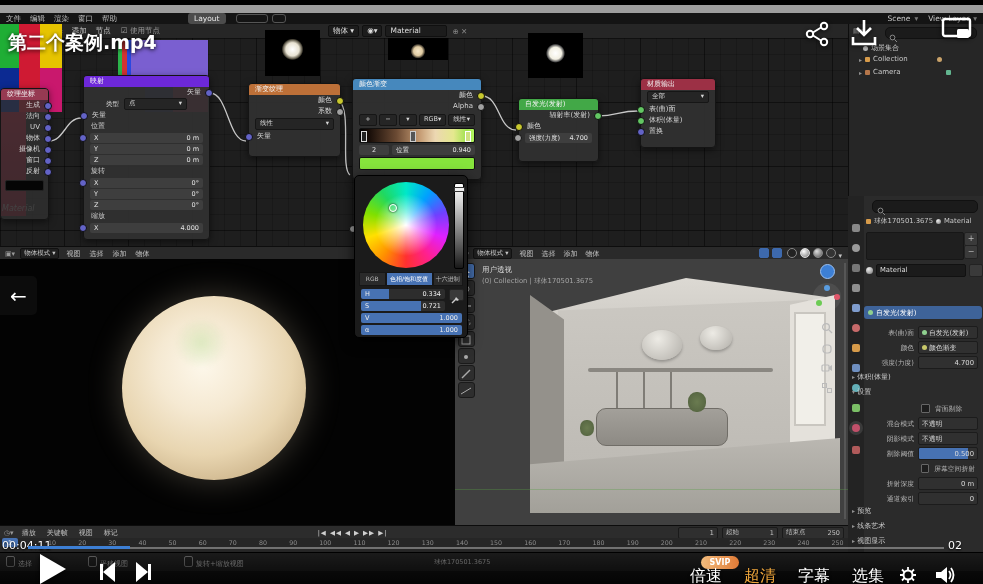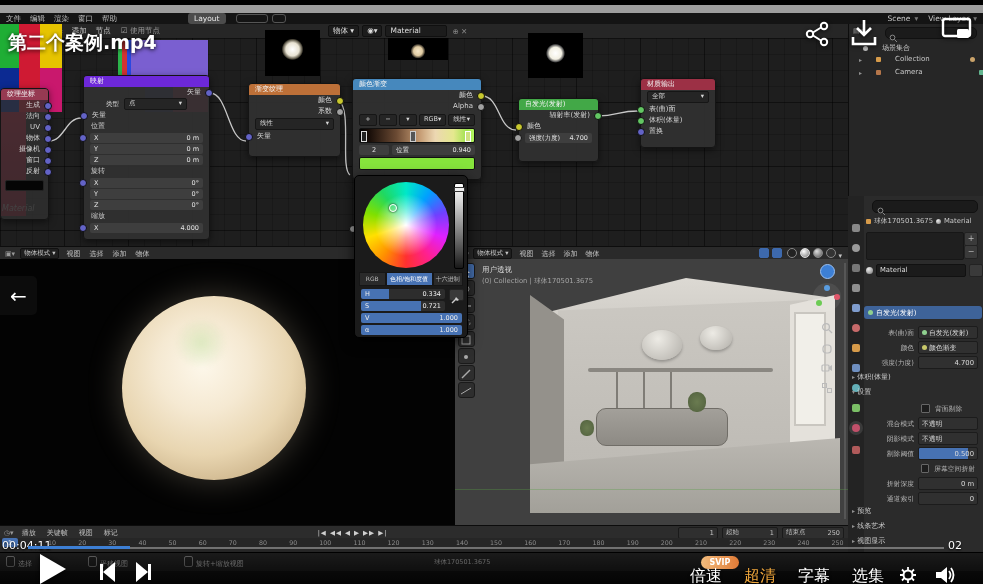--- a/index.html
+++ b/index.html
@@ -41,21 +41,21 @@
   .pfield{position:relative;height:10px;border-radius:2px;background:#2d2d2d;overflow:hidden;font-size:6.5px;color:#eee;}
   .pfill{position:absolute;left:0;top:0;bottom:0;background:#4772b3;}
   .pfl{position:absolute;left:4px;top:0;line-height:10px;}.pfv{position:absolute;right:4px;top:0;line-height:10px;}
   
   .vheader{position:absolute;height:13px;background:#2a2a2a;border-bottom:1px solid #0d0d0d;border-top:1px solid #0d0d0d;font-size:7px;color:#c5c5c5;}
   .modedrop{background:#1f1f1f;border:1px solid #111;border-radius:2px;height:9px;line-height:9px;padding:0 3px;margin-right:7px;font-size:6.5px;}
   .shadedot{width:8px;height:8px;border-radius:50%;border:1px solid #888;margin-left:3px;display:inline-block;}
   .toolslot{position:absolute;width:15px;height:14px;background:#2e2e2e;border:1px solid #1a1a1a;border-radius:3px;}
   .toolslot.sel{background:#4772b3;}
   
-  .orow{position:absolute;font-size:7px;color:#c8c8c8;display:flex;align-items:center;gap:14px;}
+  .orow{position:absolute;font-size:7px;color:#c8c8c8;display:flex;align-items:center;gap:3px;}
   .caret{color:#8f8f8f;font-size:6px;}
   .prow{position:absolute;left:850px;width:128px;height:13px;display:flex;align-items:center;font-size:6.8px;}
   .plbl{width:64px;text-align:right;padding-right:4px;color:#b5b5b5;white-space:nowrap;overflow:hidden;}
   .pwid{flex:1;height:11px;background:#303030;border:1px solid #1c1c1c;border-radius:2px;display:flex;align-items:center;padding:0 3px;gap:2px;color:#ddd;white-space:nowrap;overflow:hidden;}
   .pwid.plain{background:none;border:none;color:#b5b5b5;}
   .psec{position:absolute;left:852px;font-size:7px;color:#d0d0d0;white-space:nowrap;}
   .chk{display:inline-block;width:7px;height:7px;background:#1d1d1d;border:1px solid #666;border-radius:1px;margin-right:3px;}
   .dot{display:inline-block;width:5px;height:5px;border-radius:50%;}
   .tabdot{position:absolute;left:852px;width:8px;height:8px;border-radius:2px;}
   

